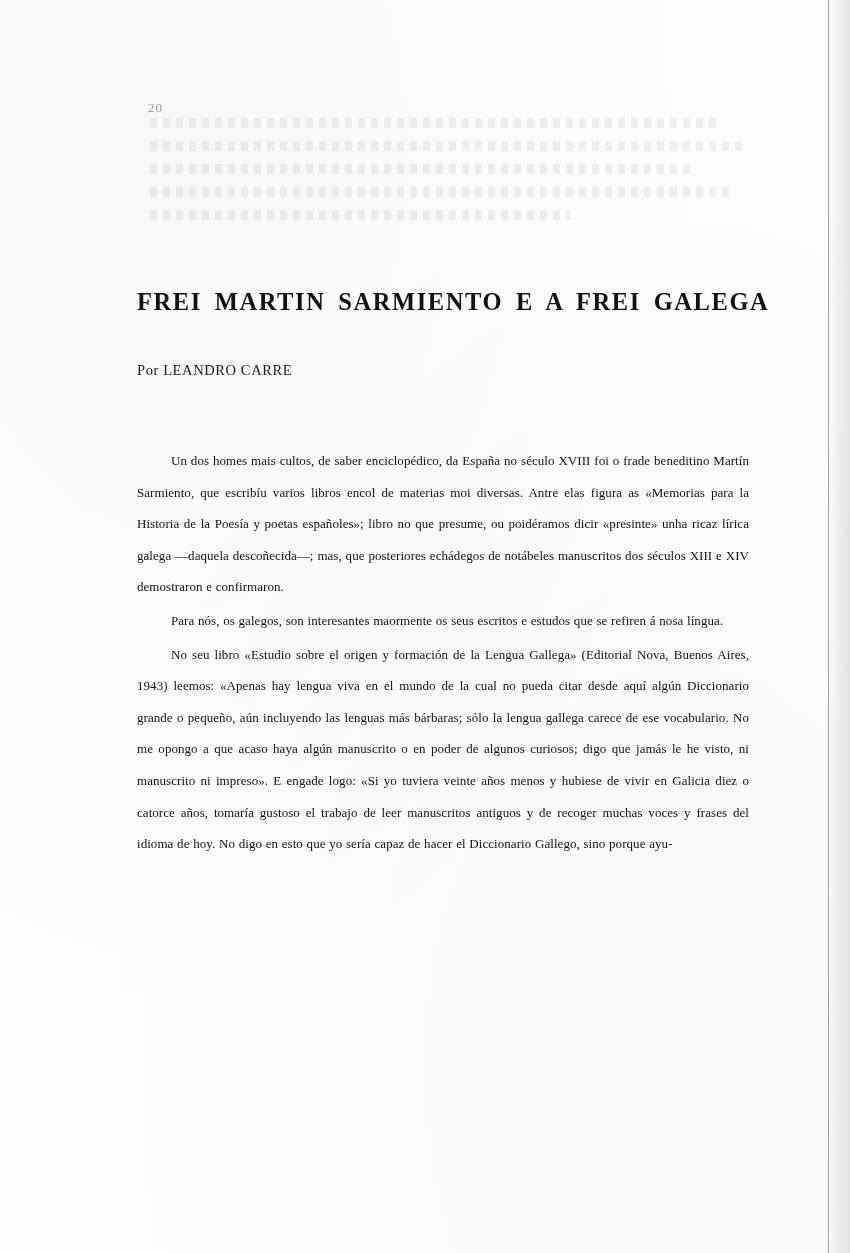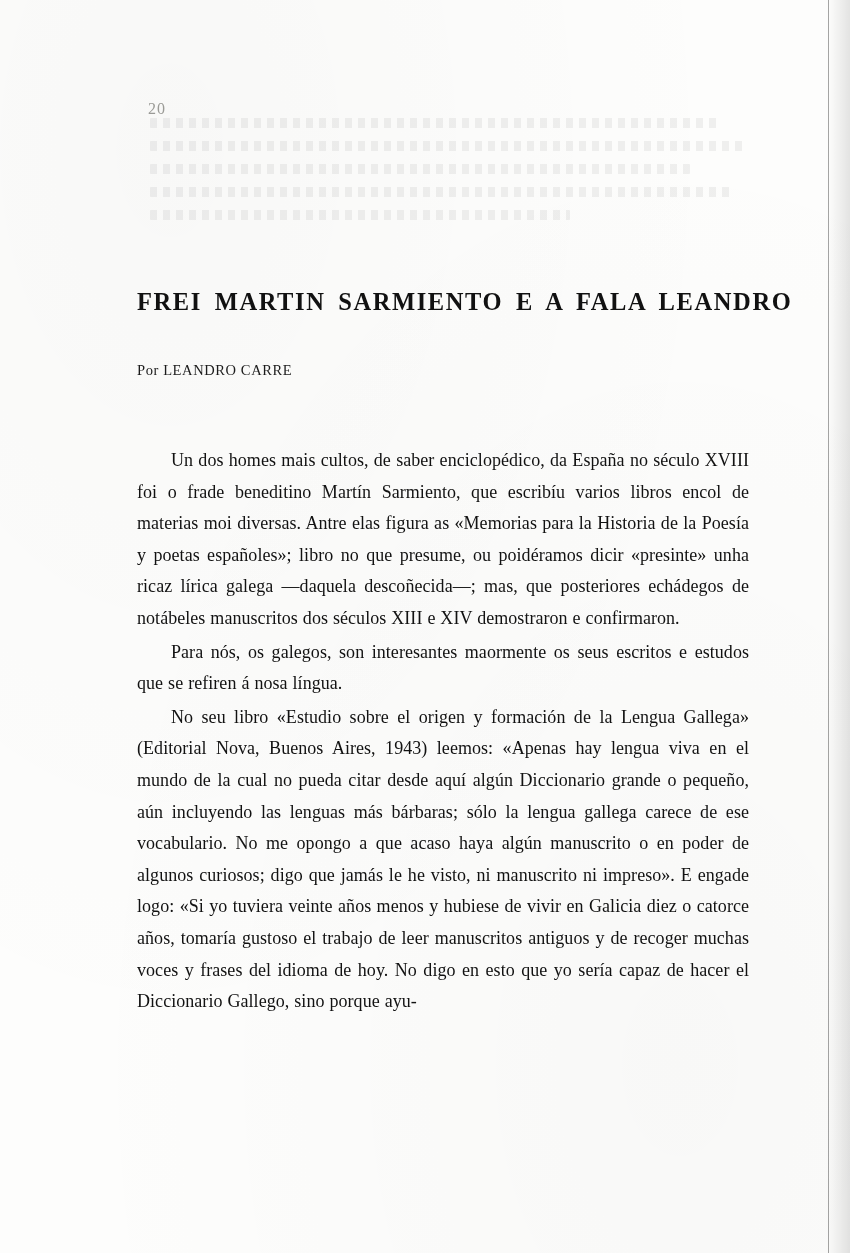--- a/index.html
+++ b/index.html
@@ -43,21 +43,21 @@
     top: 0;
     right: 21px;
     width: 1px;
     height: 1253px;
     background: rgba(0,0,0,0.35);
   }
   .folio {
     position: absolute;
     left: 148px;
     top: 100px;
-    font-size: 16px;
+    font-size: 13px;
     color: #9a9a96;
     letter-spacing: 1px;
   }
   .ghost {
     position: absolute;
     left: 150px;
     top: 118px;
     width: 600px;
     height: 130px;
     opacity: 0.13;
@@ -98,21 +98,21 @@
     color: #1b1b1b;
   }
   .body {
     position: absolute;
     left: 137px;
     top: 445px;
     width: 623px;
   }
   p.para {
     margin: 0 11px 2px 0;
-    font-size: 18px;
+    font-size: 13px;
     line-height: 31.6px;
     text-align: justify;
     text-indent: 34px;
     color: #121212;
     letter-spacing: 0.05px;
     word-spacing: 0.4px;
   }
   p.para:last-child {
     margin-bottom: 0;
   }
@@ -125,21 +125,21 @@
   <div class="folio">20</div>
 
   <div class="ghost">
     <div class="ghost-line" style="width:95%"></div>
     <div class="ghost-line" style="width:99%"></div>
     <div class="ghost-line" style="width:90%"></div>
     <div class="ghost-line" style="width:97%"></div>
     <div class="ghost-line" style="width:70%"></div>
   </div>
 
-  <h1 class="title">FREI MARTIN SARMIENTO E A FALA LEANDRO</h1>
+  <h1 class="title">FREI MARTIN SARMIENTO E A FREI GALEGA</h1>
 
   <div class="byline">Por LEANDRO CARRE</div>
 
   <div class="body">
     <p class="para">Un dos homes mais cultos, de saber enciclopédico, da España no século XVIII foi o frade beneditino Martín Sarmiento, que escribíu varios libros encol de materias moi diversas. Antre elas figura as «Memorias para la Historia de la Poesía y poetas españoles»; libro no que presume, ou poidéramos dicir «presinte» unha ricaz lírica galega —daquela descoñecida—; mas, que posteriores echádegos de notábeles manuscritos dos séculos XIII e XIV demostraron e confirmaron.</p>
     <p class="para">Para nós, os galegos, son interesantes maormente os seus escritos e estudos que se refiren á nosa língua.</p>
     <p class="para">No seu libro «Estudio sobre el origen y formación de la Lengua Gallega» (Editorial Nova, Buenos Aires, 1943) leemos: «Apenas hay lengua viva en el mundo de la cual no pueda citar desde aquí algún Diccionario grande o pequeño, aún incluyendo las lenguas más bárbaras; sólo la lengua gallega carece de ese vocabulario. No me opongo a que acaso haya algún manuscrito o en poder de algunos curiosos; digo que jamás le he visto, ni manuscrito ni impreso». E engade logo: «Si yo tuviera veinte años menos y hubiese de vivir en Galicia diez o catorce años, tomaría gustoso el trabajo de leer manuscritos antiguos y de recoger muchas voces y frases del idioma de hoy. No digo en esto que yo sería capaz de hacer el Diccionario Gallego, sino porque ayu-</p>
   </div>
 
   <div class="right-edge"></div>

